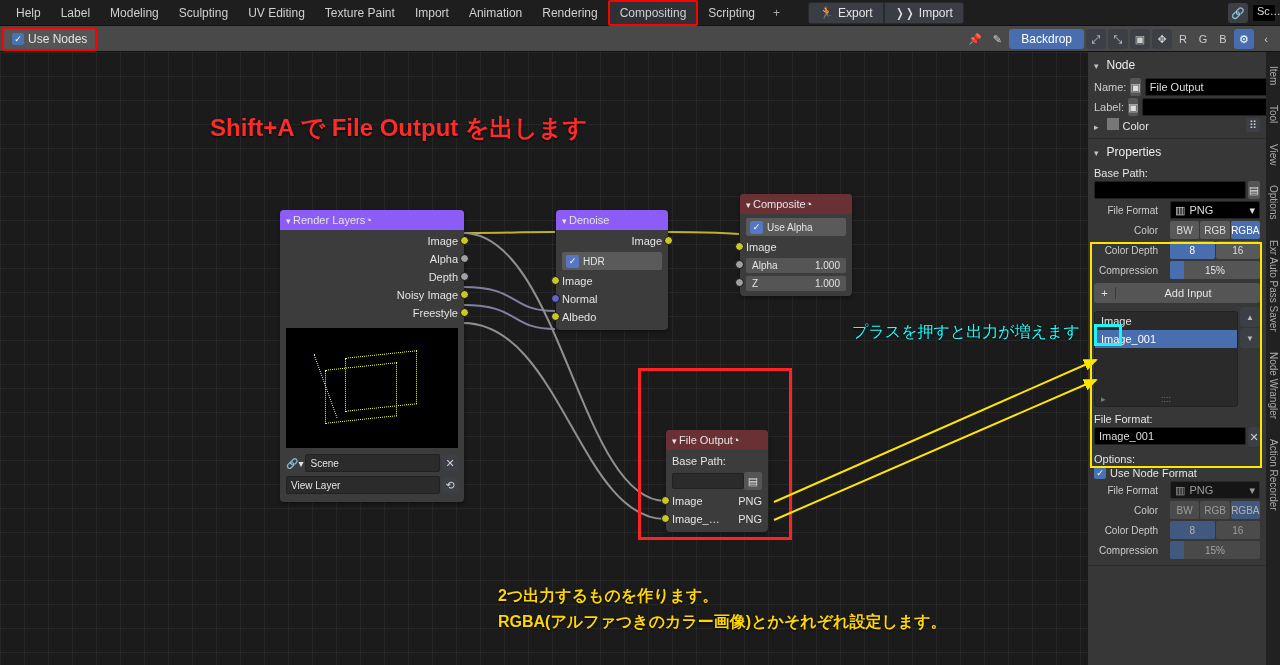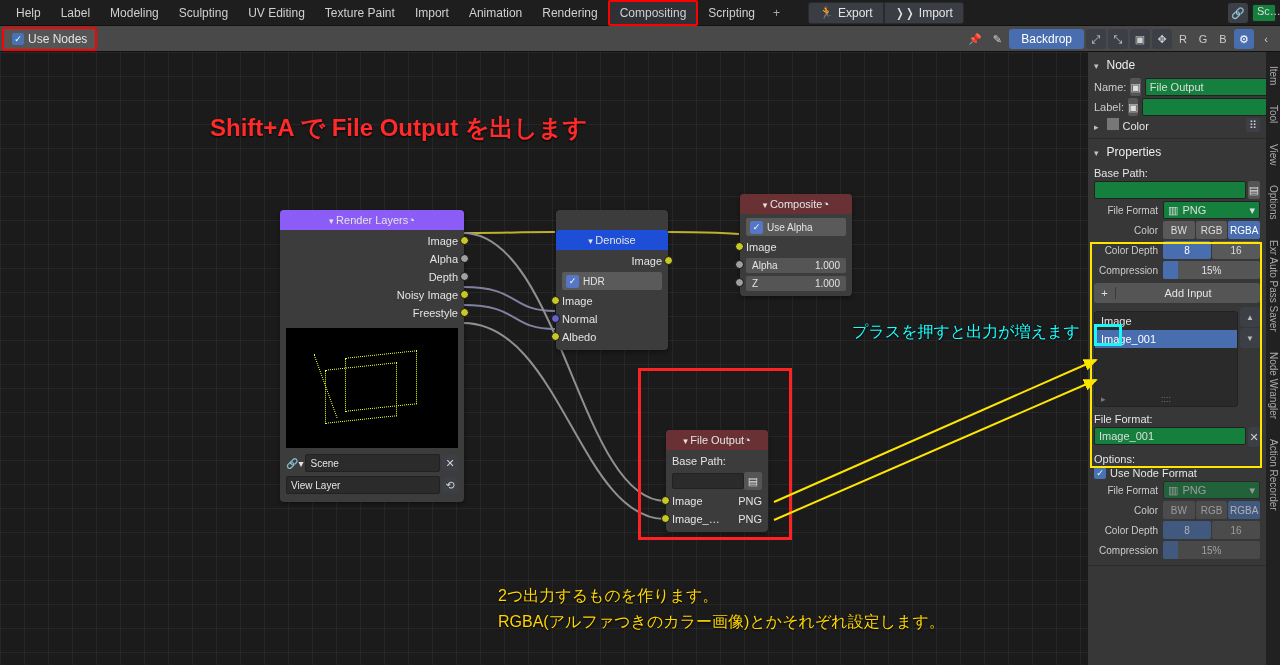--- a/index.html
+++ b/index.html
@@ -94,21 +94,21 @@
     border-bottom:1px solid #2b2b2b;
     padding:4px 6px;
   }
   .rp-title { display:flex; align-items:center; gap:4px; font-size:12px;
               color:#ededed; font-weight:500; padding:2px 0 4px 0; }
   .caret::before { content:"▾"; font-size:9px; margin-right:4px; color:#c0c0c0; }
   .caret.r::before { content:"▸"; }
   .kv { display:flex; align-items:center; gap:4px; margin:2px 0; }
   .kv label { width:34px; text-align:right; color:#ccc; }
   .kv input[type=text], .txtfield {
-    flex:1; background:#15803d; border:1px solid #222; color:#ddd;
+    flex:1; background:#000000; border:1px solid #222; color:#ddd;
     height:18px; padding:0 4px; border-radius:2px; font-size:11px;
   }
   .seg { display:flex; gap:1px; }
   .seg .sb { flex:1; background:#595959; height:18px; display:flex;
              align-items:center; justify-content:center; font-size:10px;
              border-radius:2px; color:#ddd; cursor:pointer; }
   .seg .sb.on { background:#486eb0; color:#fff; }
   .slider { flex:1; background:#555; height:18px; border-radius:2px;
             display:flex; align-items:center; justify-content:center;
             font-size:10px; position:relative; overflow:hidden; }
@@ -141,38 +141,38 @@
   .vtab {
     writing-mode:vertical-rl;
     font-size:10px; color:#aaa;
     padding:10px 0; cursor:pointer;
   }
   
   .node { position:absolute; background:#3c3c3c; border-radius:4px;
           box-shadow:0 2px 4px rgba(0,0,0,.4); font-size:11px;
           color:#e4e4e4; }
   .node .hdr {
-    display:flex; align-items:center; justify-content:center;
+    display:flex; align-items:center; justify-content:flex-start;
     height:20px; padding:0 6px; border-radius:4px 4px 0 0;
     font-size:11px;
   }
   .node .hdr .t::before { content:"▾ "; font-size:9px; }
   .node .body { padding:2px 0 4px; }
   .node .row { display:flex; align-items:center; height:18px;
                padding:0 6px; position:relative; }
   .node .row.right { justify-content:flex-end; }
   .node .sock { position:absolute; width:9px; height:9px;
                 border-radius:50%; top:4px; border:1px solid #111; }
   .sock.out { right:-5px; }
   .sock.in  { left:-5px; }
   .sock.rgba { background:#c7c729; }
   .sock.vec  { background:#6363c7; }
   .sock.val  { background:#a0a0a0; }
   .hdr.red { background:#6a3135; }
-  .hdr.blue { background:#1d4ed8;margin-top:20px; }
+  .hdr.blue { background:#8b5cf6; }
   .hdr.pink { background:#8b5cf6; }
   .node .inner {
     margin:4px 6px; background:#5a5a5a; height:18px; border-radius:2px;
     display:flex; align-items:center; padding:0 4px; font-size:10px;
   }
   .node .inner .chk2 { width:13px; height:13px; background:#5577c6;
                        border-radius:2px; margin-right:4px; display:flex;
                        align-items:center; justify-content:center;
                        color:#fff; font-size:9px; }
   .node select, .node input[type=text] {
@@ -205,31 +205,31 @@
   .selectbar .sel {
     flex:1; background:#2b2b2b; border:1px solid #222; height:18px;
     border-radius:2px; display:flex; align-items:center; padding:0 4px;
     gap:4px; font-size:10px;
   }
   
   .anno {
     position:absolute; color:#ff2a2a; font-weight:bold;
     text-shadow:0 1px 2px #000;
   }
-  .anno.yellow { color:#ffd600; font-weight:400; }
+  .anno.yellow { color:#ffd600; font-weight:700; }
   .anno.cyan   { color:#1bffff; font-weight:500; }
   .box-red   { position:absolute; border:3px solid #ff2222; pointer-events:none; }
   .box-yellow{ position:absolute; border:2px solid #ffe600; pointer-events:none; }
   .box-cyan  { position:absolute; border:3px solid #19f6f6; pointer-events:none; }
   svg.annos { position:absolute; left:0; top:0; width:1280px; height:665px;
               pointer-events:none; }
   svg.wires { position:absolute; left:0; top:0; width:100%; height:100%;
               pointer-events:none; }
 
-  .right-panel .row2 { display:flex; align-items:center; gap:5px; margin:2px 0; }
+  .right-panel .row2 { display:flex; align-items:center; gap:12px; margin:2px 0; }
   .right-panel .row2 label { flex:0 0 64px; text-align:right; color:#ccc; font-size:10px; }
 </style>
 </head>
 <body>
 
 <div class="menubar">
   <div class="menu-item">Help</div>
   <div class="menu-item">Label</div>
   <div class="menu-item">Modeling</div>
   <div class="menu-item">Sculpting</div>

